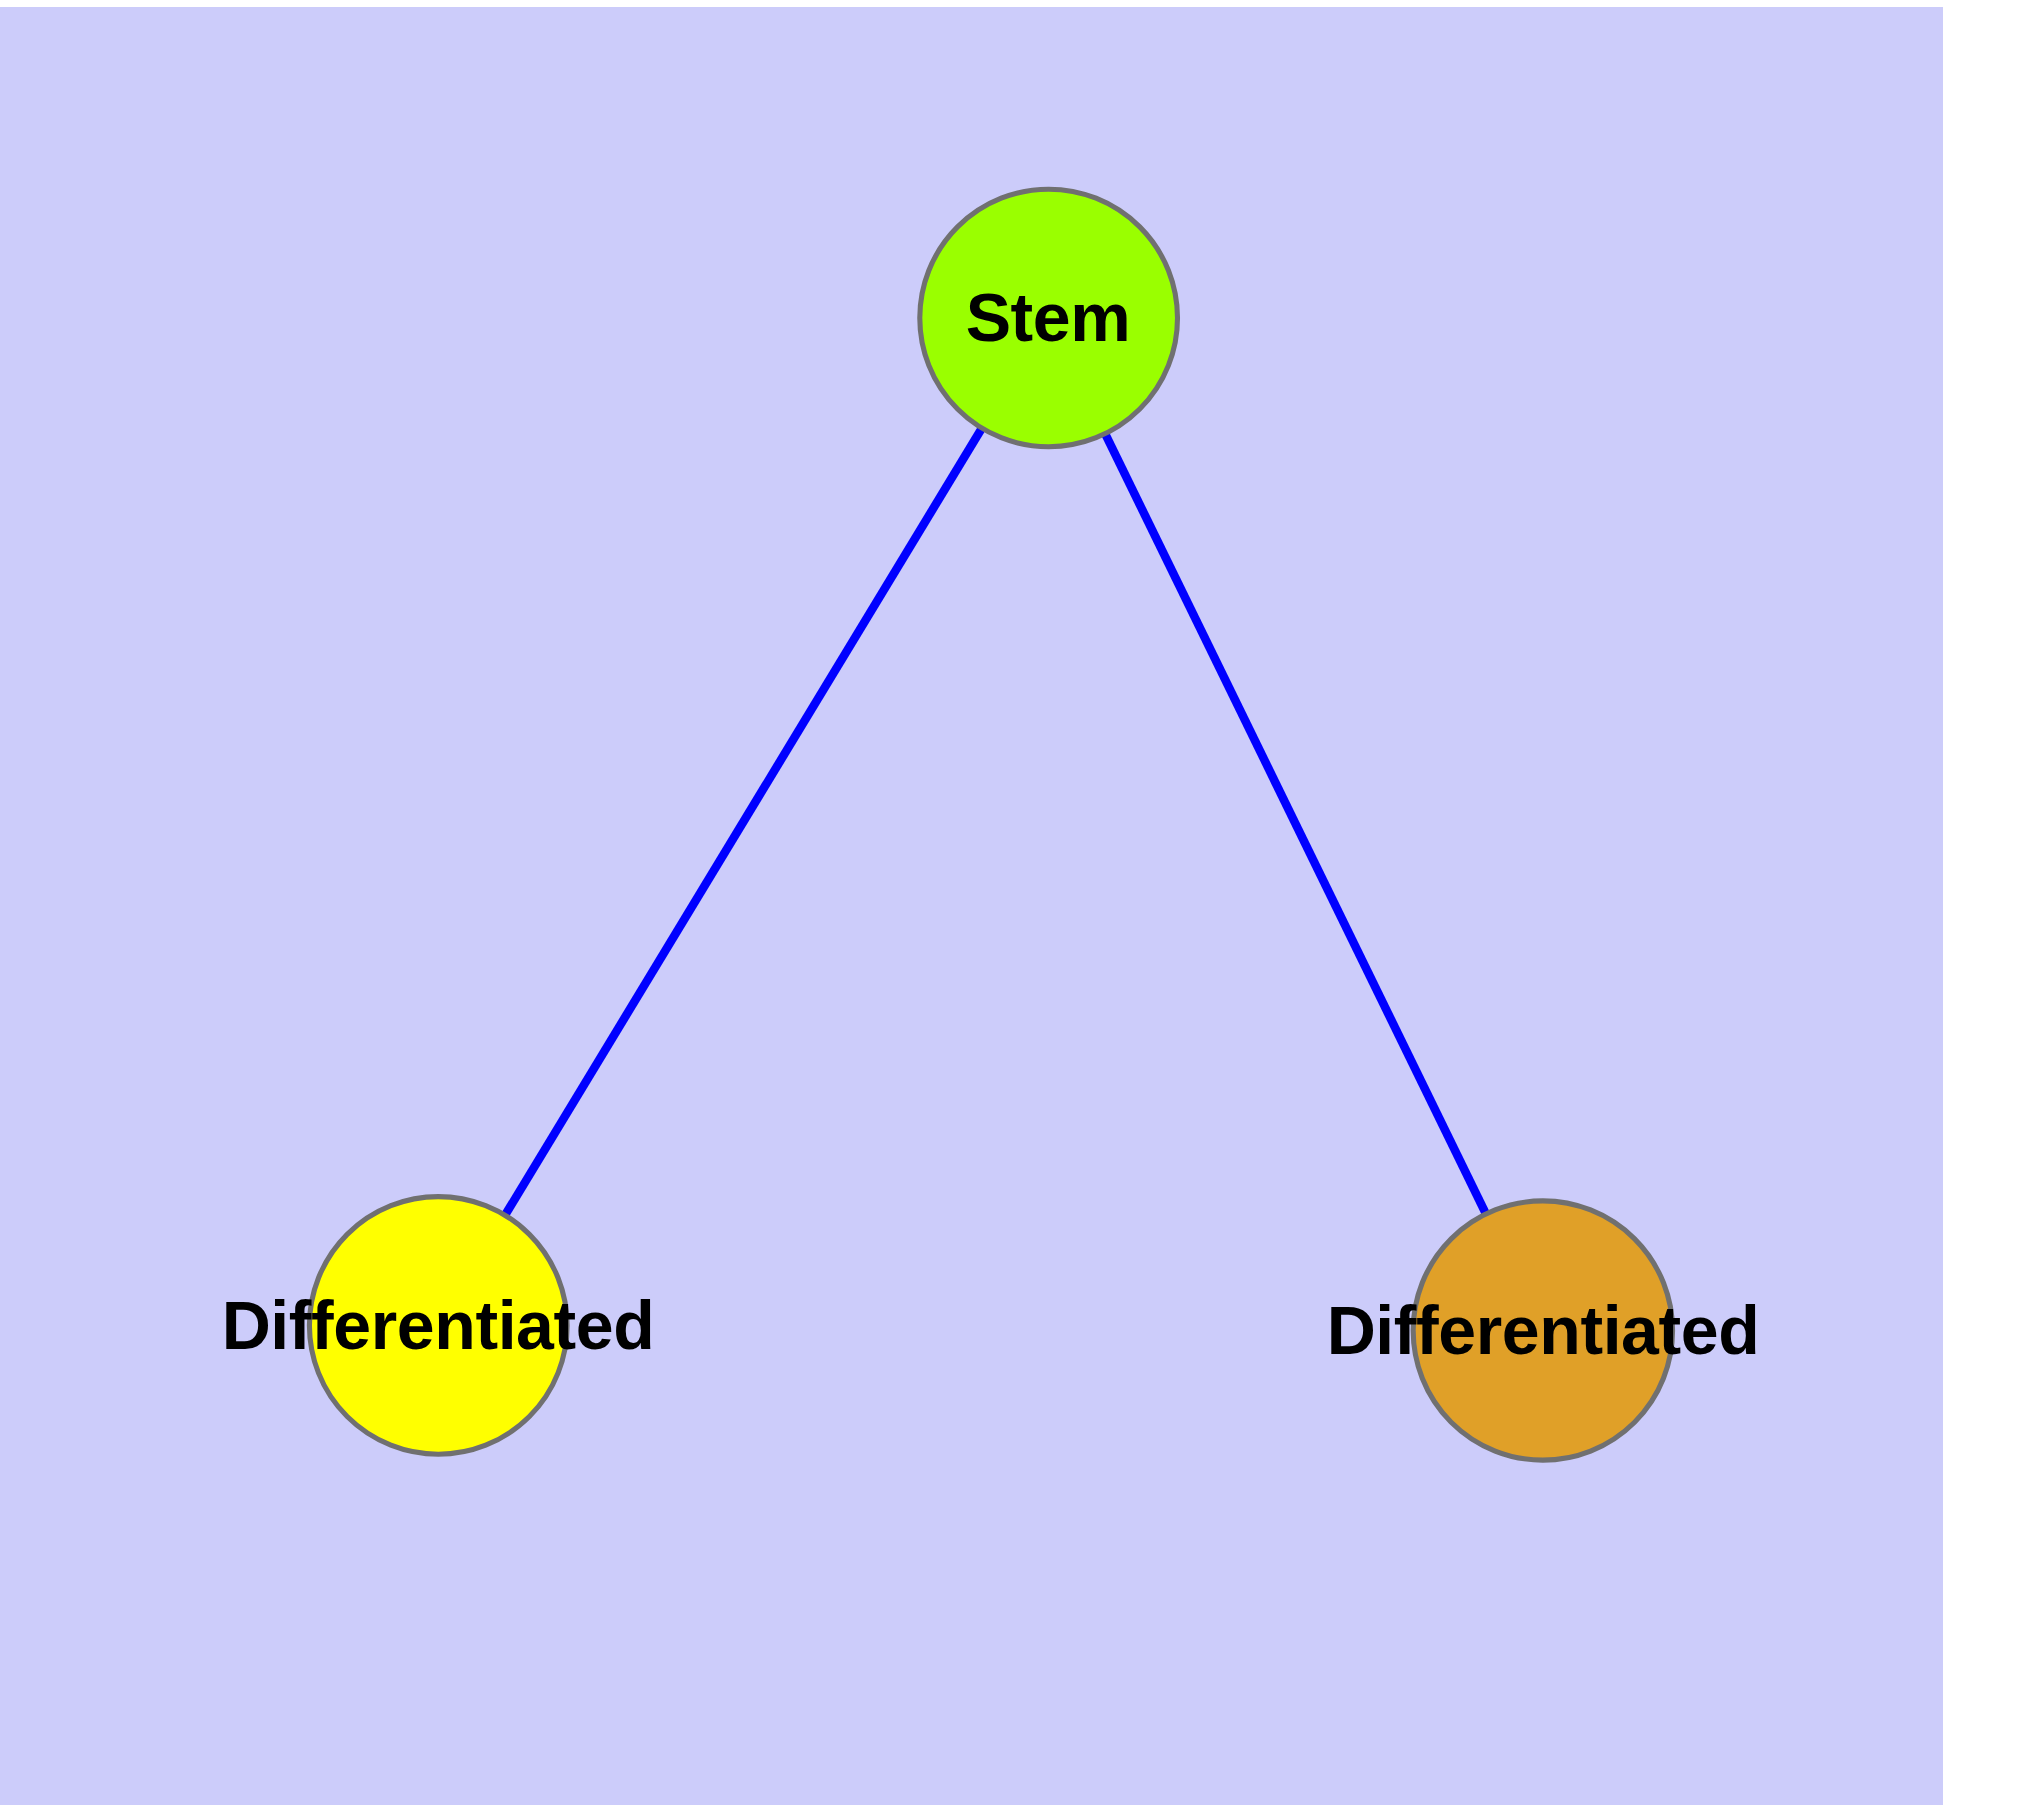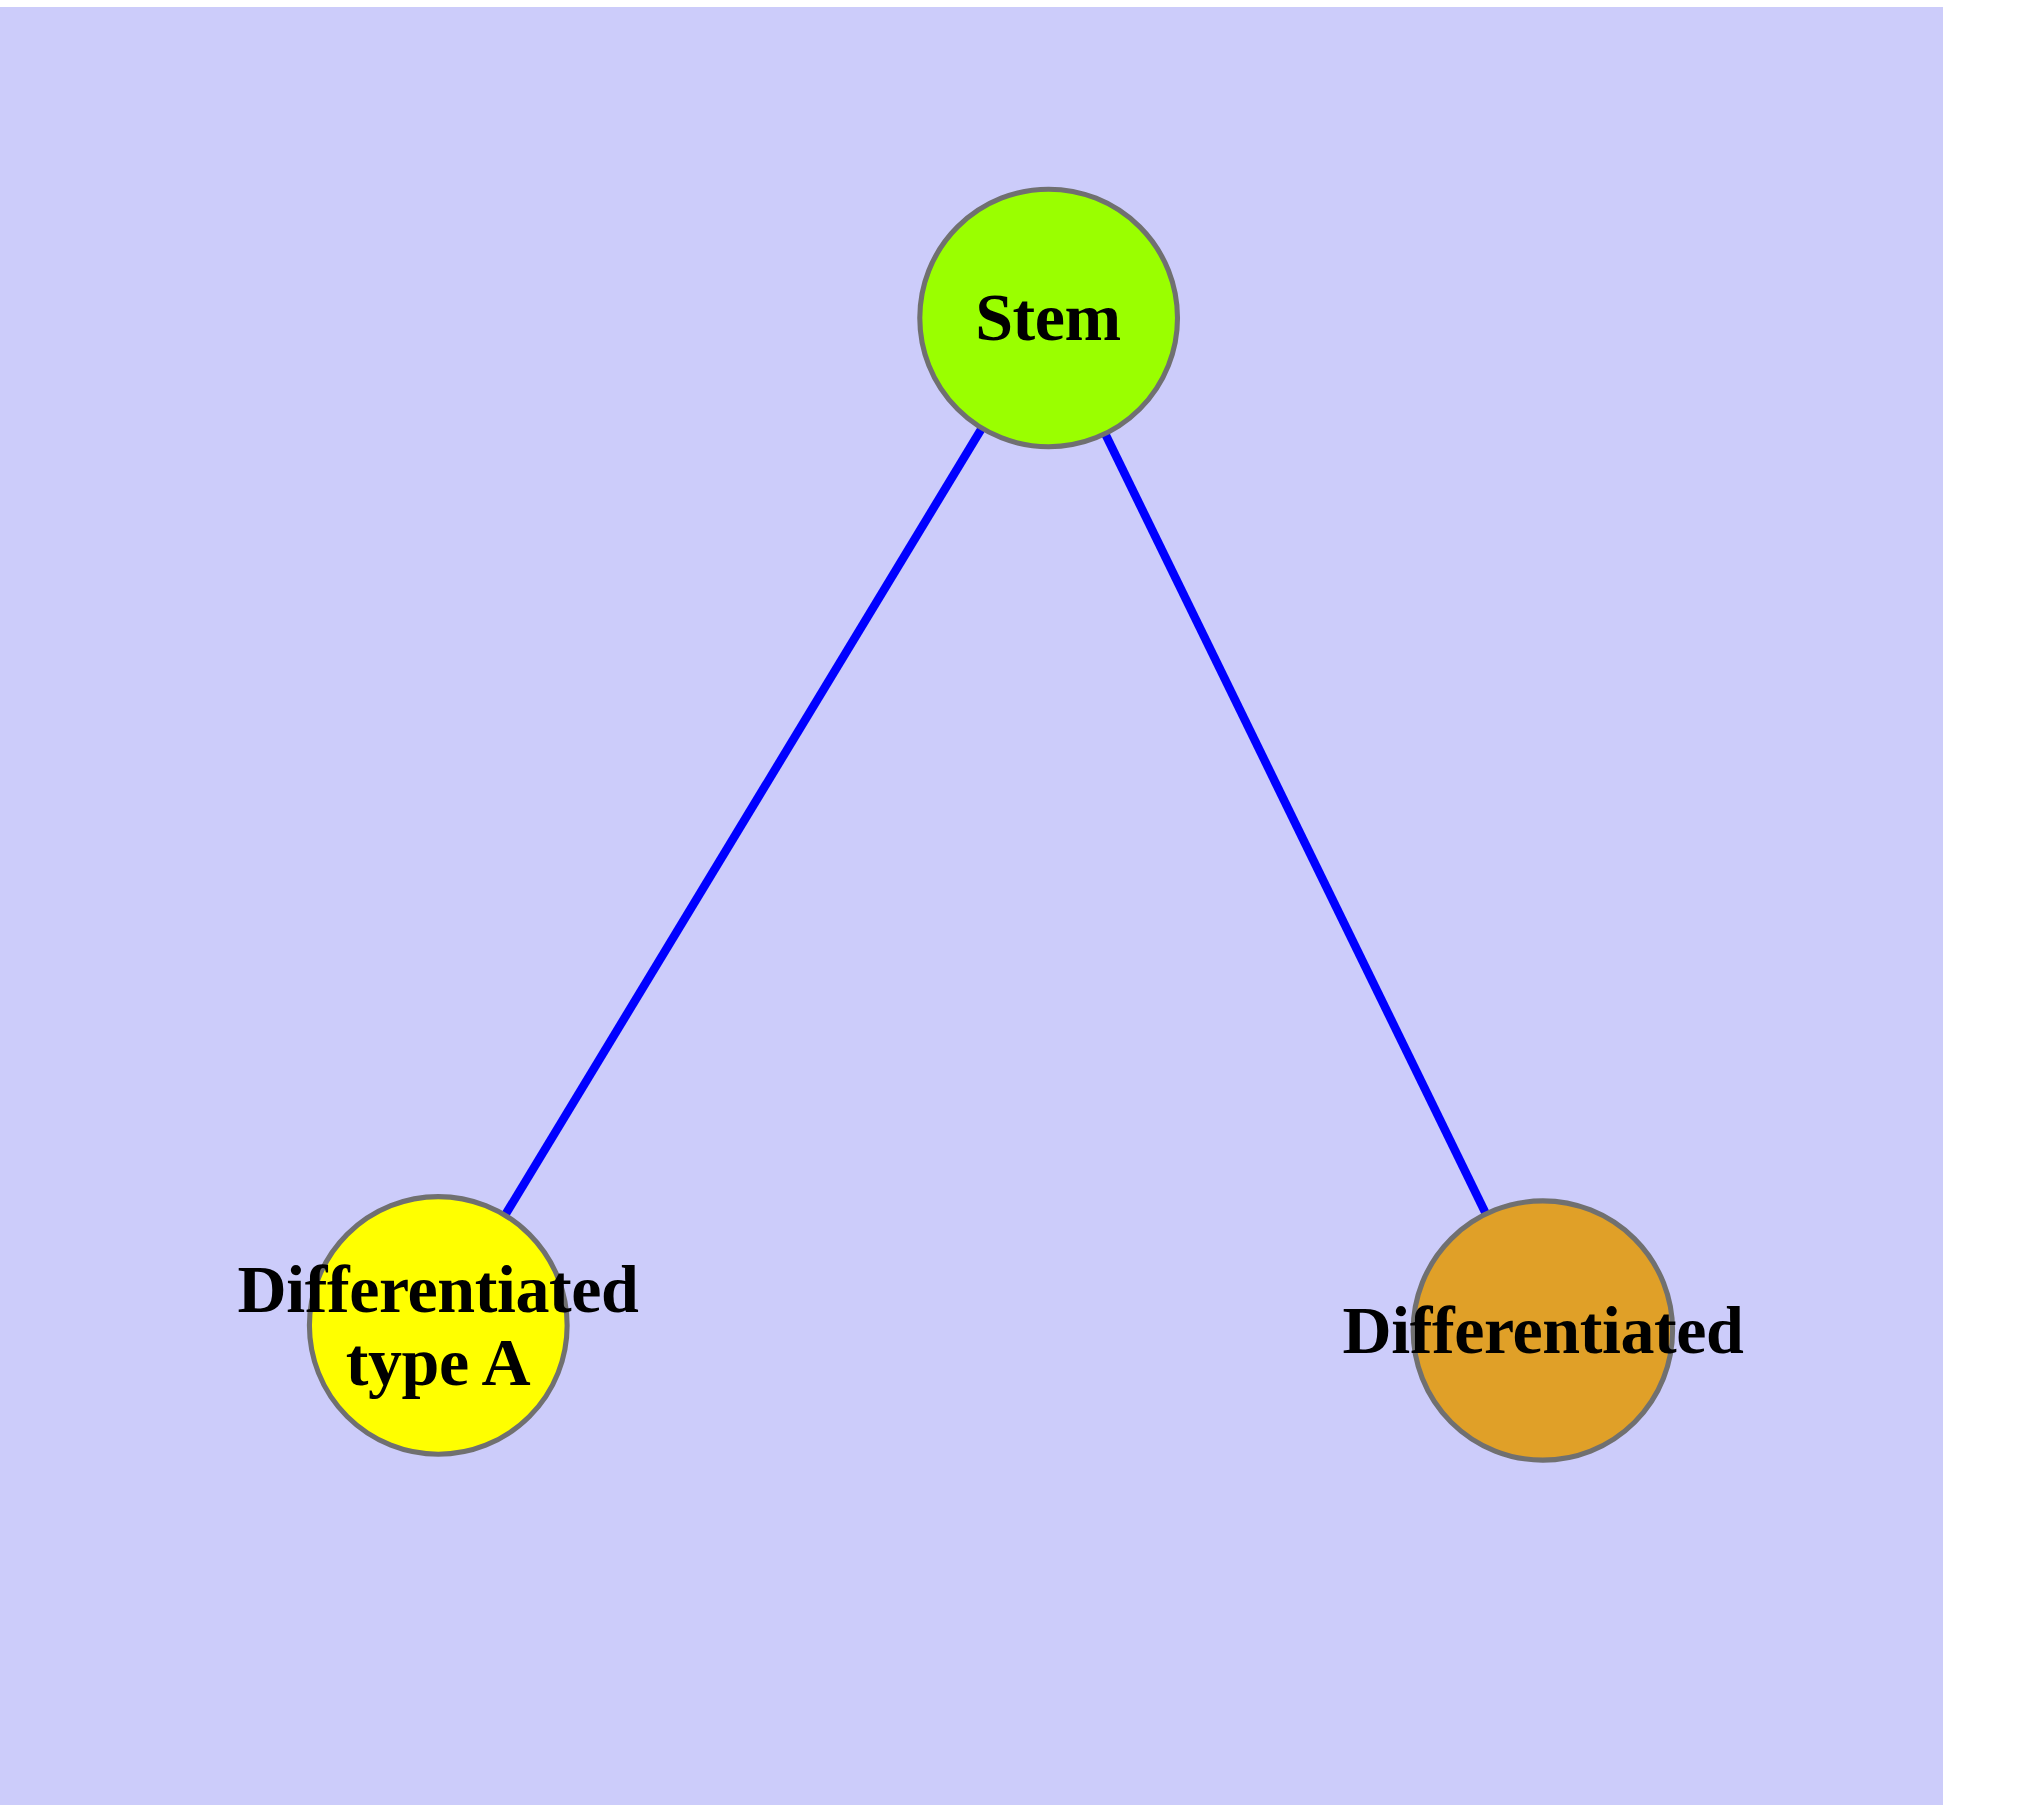--- a/index.html
+++ b/index.html
@@ -7,21 +7,21 @@
     margin: 0;
     padding: 0;
     background: #ffffff;
   }
   #stage {
     position: relative;
     width: 2021px;
     height: 1812px;
     background: #ffffff;
     overflow: hidden;
-    font-family: Liberation Serif, serif;
+    font-family: Liberation Sans, sans-serif;
   }
   #canvas {
     position: absolute;
     left: 0;
     top: 6.8px;
     width: 1943px;
     height: 1798px;
     background: #ccccfa;
   }
   #graph-svg {
@@ -59,19 +59,19 @@
         </g>
       <g id="nodes-layer">
           <circle cx="1237" cy="367" r="152" fill="#9aff00" stroke="#707070" stroke-width="6"></circle>
           <circle cx="517" cy="1556" r="152" fill="#ffff00" stroke="#707070" stroke-width="6"></circle>
           <circle cx="1820" cy="1562" r="153" fill="#e0a028" stroke="#707070" stroke-width="6"></circle>
         </g>
     </svg>
 
     <div id="labels-layer">
         <div class="node-label single" style="left: 1048px; top: 311px;"><div>Stem</div></div>
-        <div class="node-label double" style="left: 438px; top: 1319px;"><div>Differentiated</div><div>type A</div></div>
+        <div class="node-label double" style="left: 438px; top: 1319px;"><div>Differentiated</div></div>
         <div class="node-label double" style="left: 1543px; top: 1324px;"><div>Differentiated</div></div>
       </div>
 
   </div>
 </div>
 
 
 </body></html>

